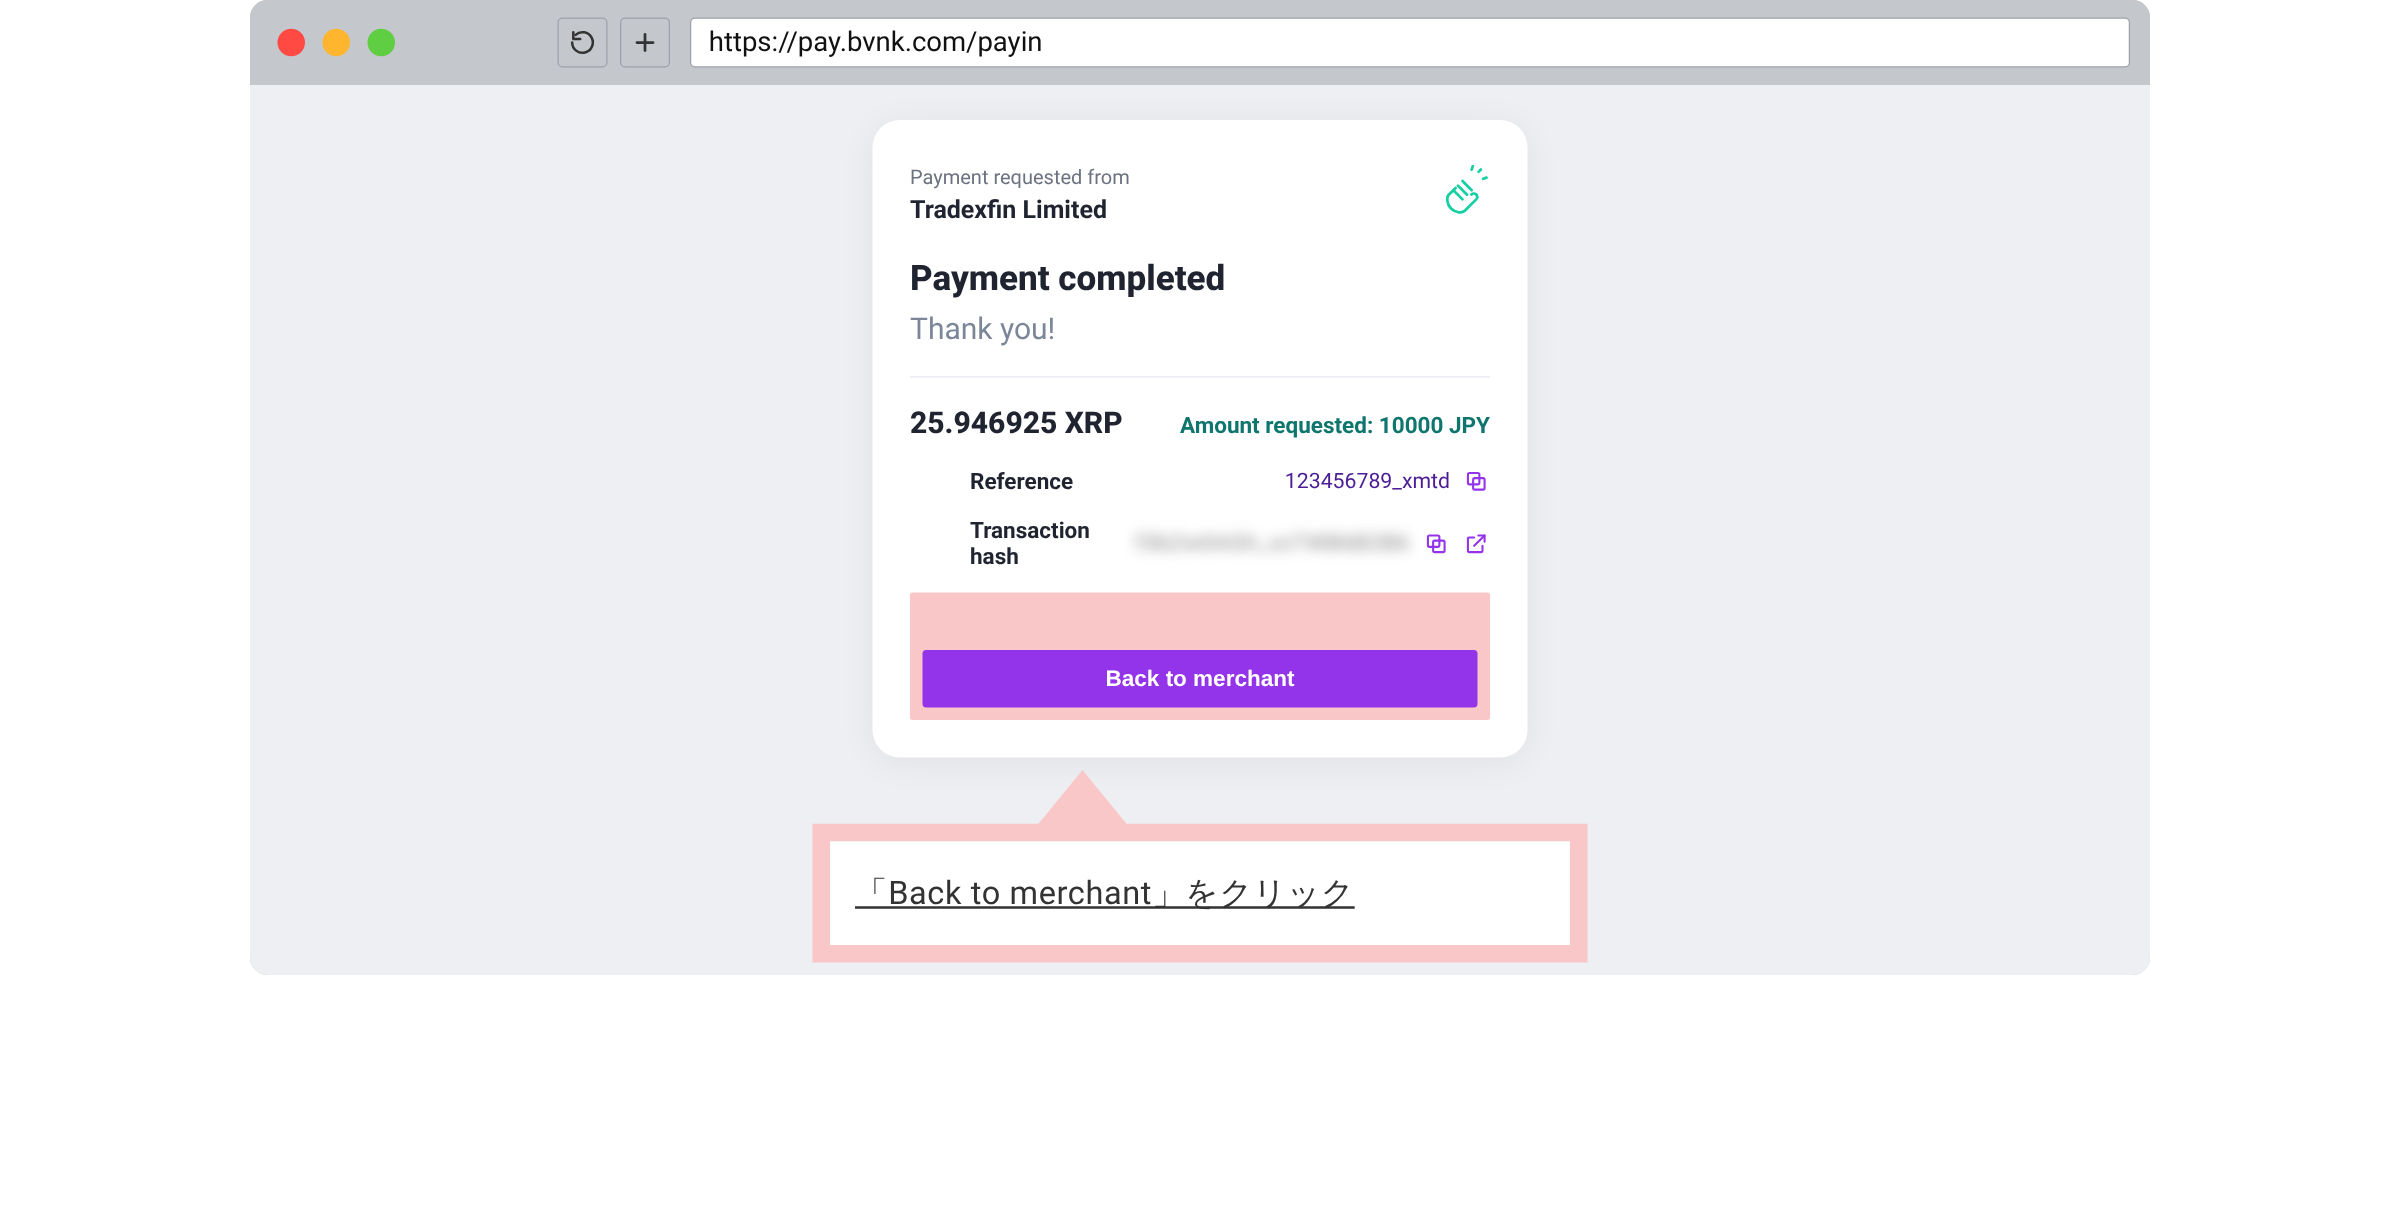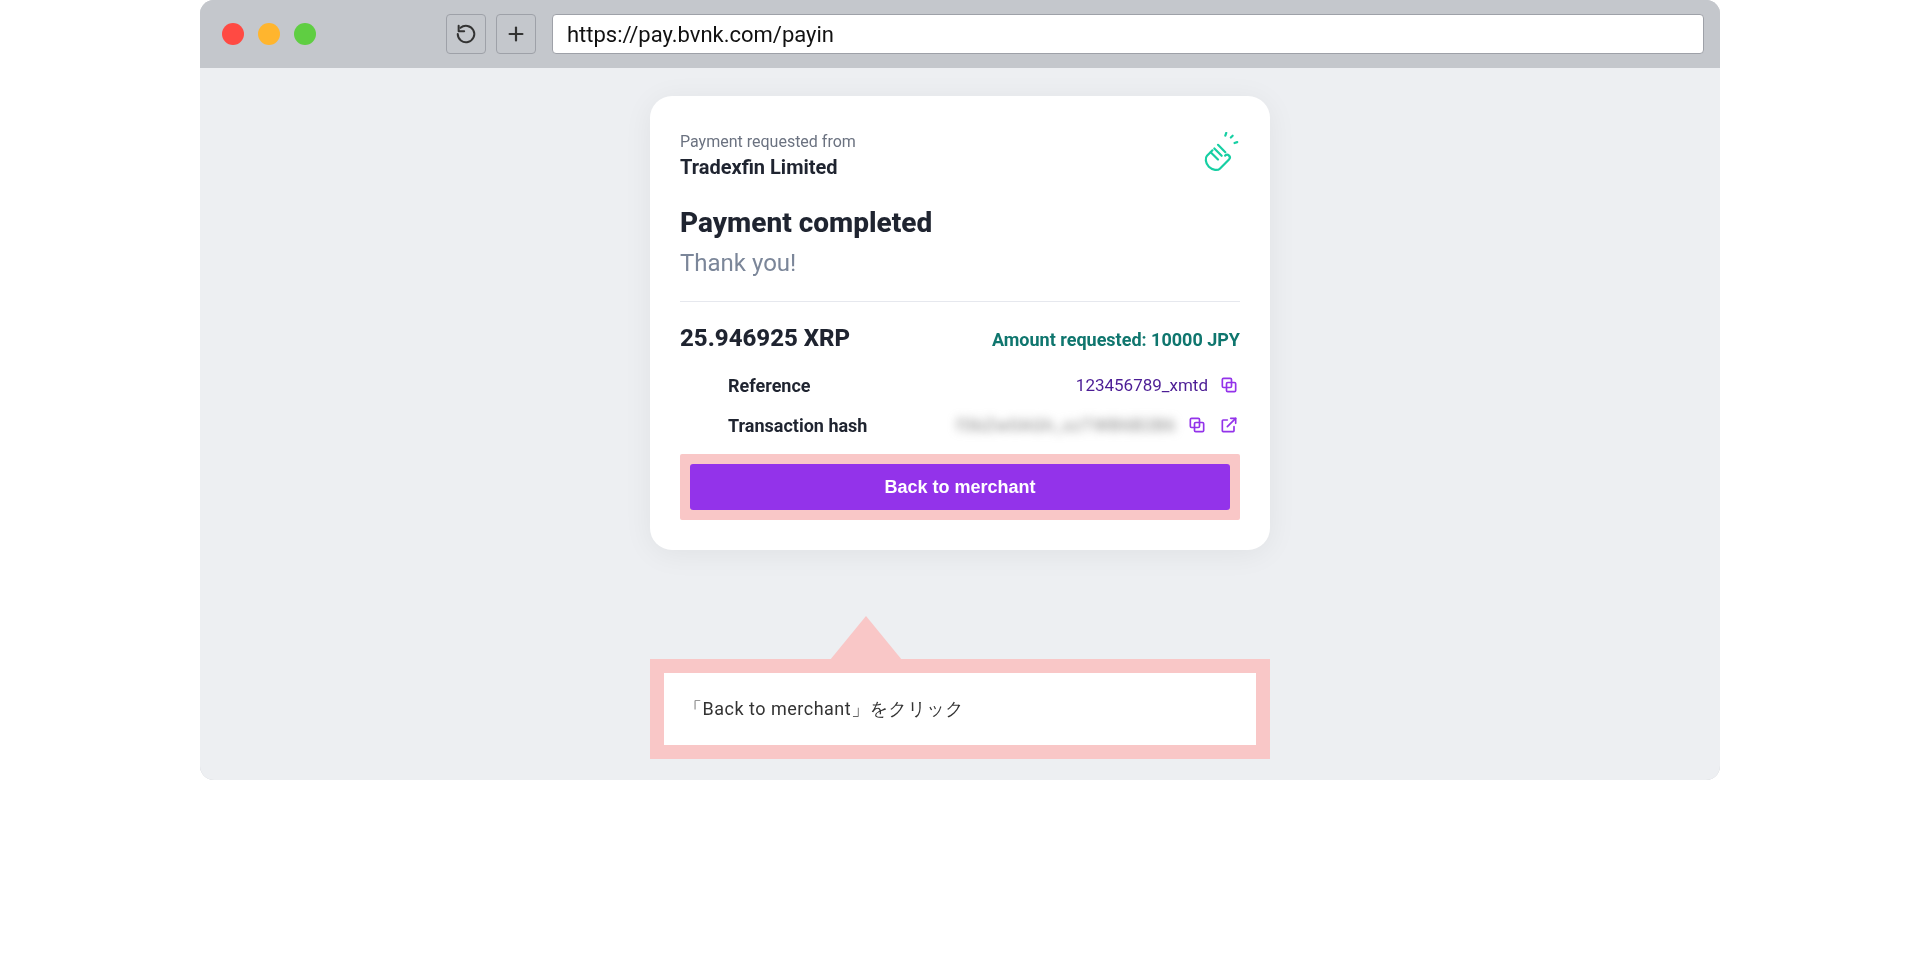--- a/index.html
+++ b/index.html
@@ -70,21 +70,21 @@
     flex: 1;
     background: #edeff2;
     position: relative;
   }
 
   
   .pay-card {
     position: absolute;
     left: 50%; transform: translateX(-50%);
     top: 28px;
-    width: 620px;
+    width: 524px;
     background: #ffffff;
     border-radius: 22px;
     padding: 36px 30px 30px 30px;
     box-shadow: 0 4px 30px rgba(0,0,0,0.06);
   }
   .pay-card-header {
     display: flex; justify-content: space-between; align-items: flex-start;
     margin-bottom: 26px;
   }
   .req-from-label { color: #6b7280; font-size: 16px; margin-bottom: 4px; }
@@ -116,20 +116,21 @@
   .back-btn {
     width: 100%;
     height: 46px;
     background: #9333ea;
     color: #fff;
     border: none;
     border-radius: 3px;
     font-size: 18px;
     font-weight: 600;
     cursor: pointer;
+    margin-top: 36px;
   }
 
   
   .callout {
     position: absolute;
     left: 50%; transform: translateX(-50%);
     top: 548px;
     width: 620px;
   }
   .callout-arrow {
@@ -140,24 +141,25 @@
     margin-left: 180px;
     margin-bottom: -1px;
   }
   .callout-box {
     background: #f9c7c7;
     padding: 14px;
   }
   .callout-inner {
     background: #ffffff;
     padding: 24px 20px;
-    font-size: 18px;
+    font-size: 26px;
     color: #333;
     letter-spacing: 0.5px;
     text-align: left;
+    text-decoration: underline;
   }
 </style>
 </head>
 <body>
 
 <div class="browser-frame">
 
   <div class="chrome-bar">
     <div class="traffic-lights">
       <span class="traffic-light tl-red"></span>

